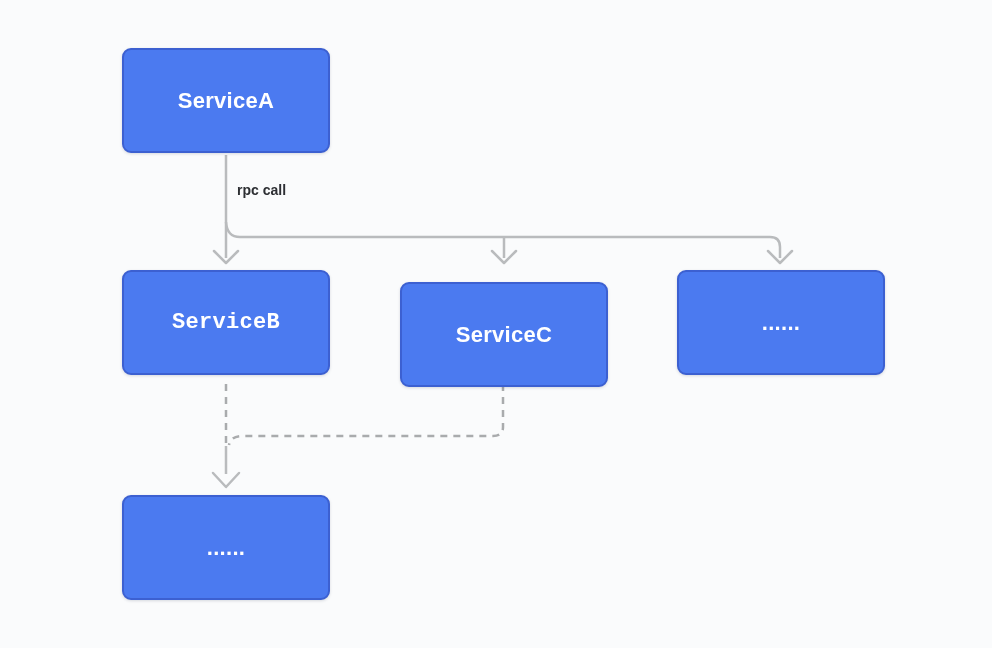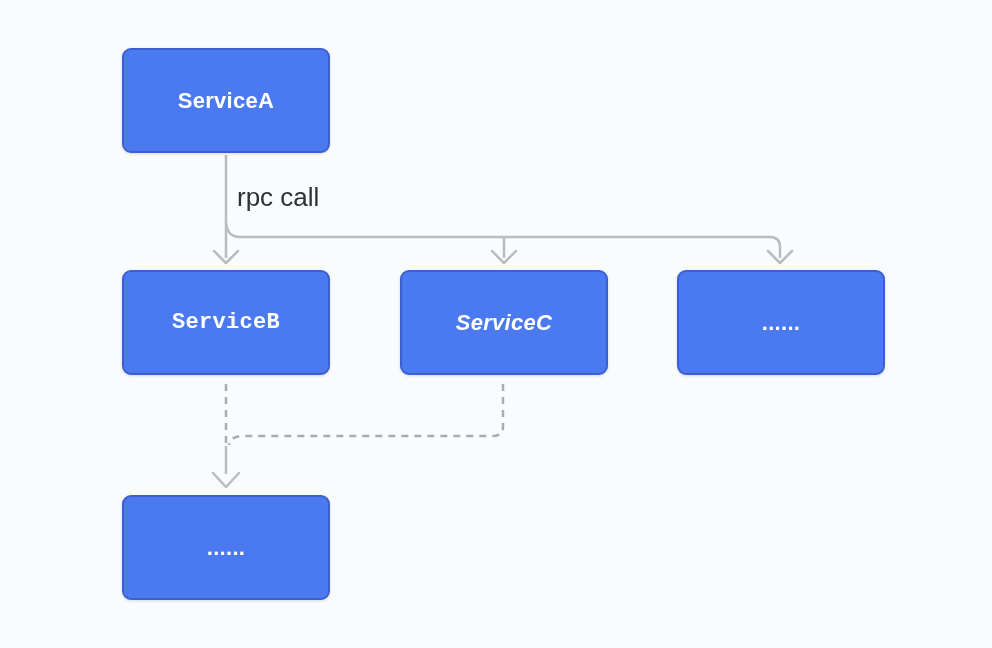--- a/index.html
+++ b/index.html
@@ -53,28 +53,28 @@
     box-shadow: 0 1px 3px rgba(50, 60, 90, 0.18);
   }
   .node-label {
     color: var(--node_text);
     font-size: 22px;
     font-weight: 700;
     letter-spacing: 0.3px;
   }
   .node-serviceA { left: 122px; top: 48px; }
   .node-serviceB { left: 122px; top: 270px; font-family: Liberation Mono, monospace; }
-  .node-serviceC { left: 400px; top: 270px; font-style: italic; }
+  .node-serviceC { left: 400px; top: 282px; }
   .node-more-right { left: 677px; top: 270px; }
   .node-more-bottom { left: 122px; top: 495px; }
   .edge-label {
     position: absolute;
     left: 237px; top: 182px;
-    font-size: 26px;
-    font-weight: 400;
+    font-size: 14px;
+    font-weight: 700;
     color: var(--edge_label_text);
   }
 </style>
 </head>
 <body>
 
 <div class="canvas">
 
   <svg class="edge-layer" viewBox="0 0 992 648">
 

